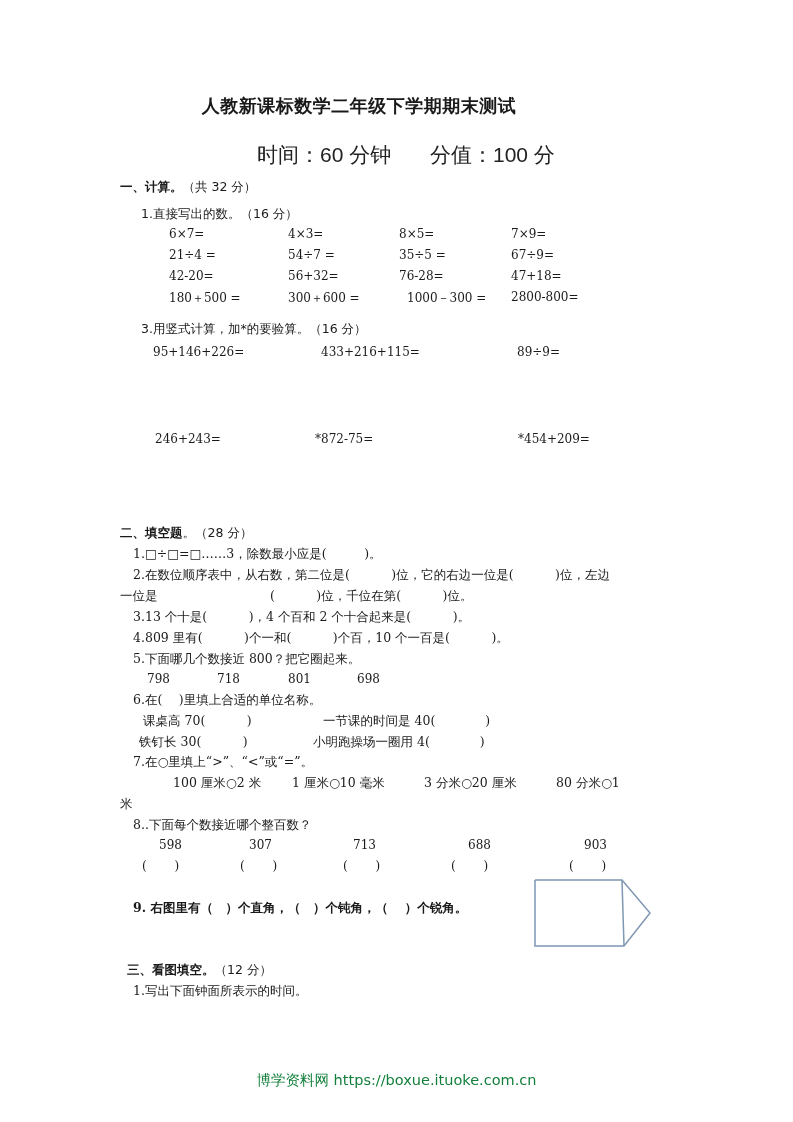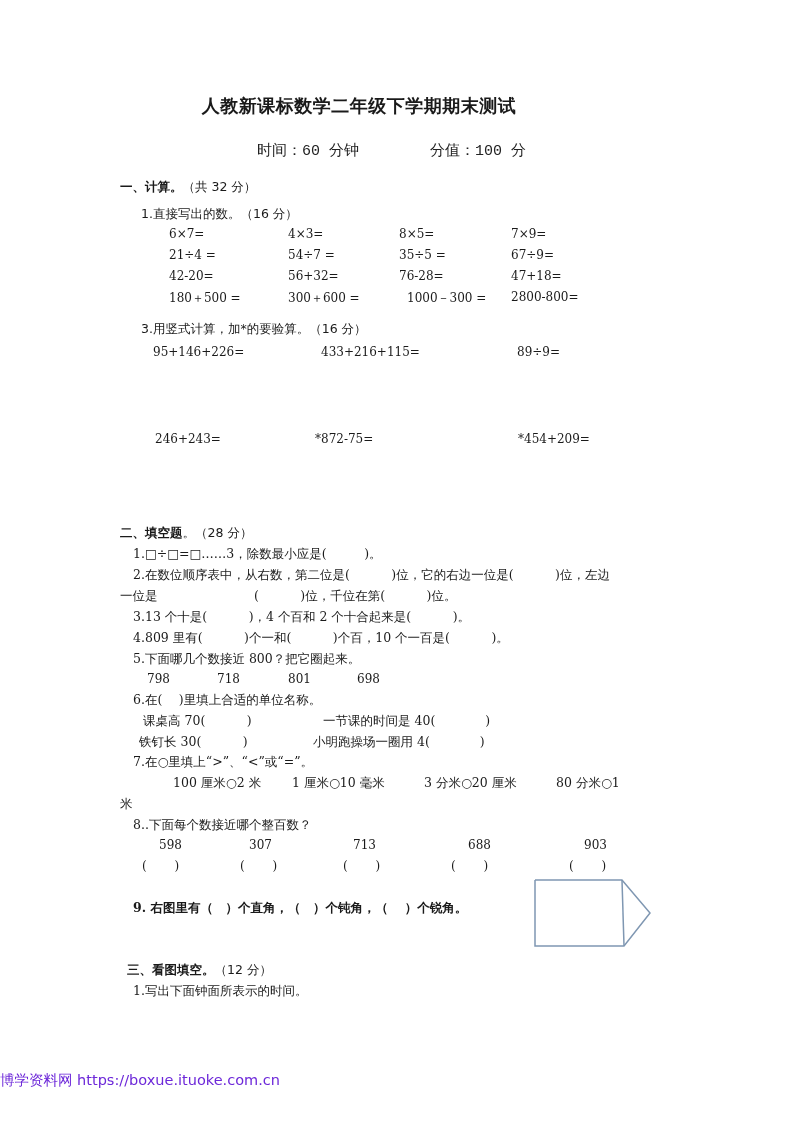--- a/index.html
+++ b/index.html
@@ -1,28 +1,28 @@
 <!DOCTYPE html>
 <html><head>
 <meta charset="utf-8">
 <style>
   html, body { margin:0; padding:0; background:#ffffff; }
   body { width:793px; height:1122px; position:relative; overflow:hidden;
          font-family:"DejaVu Serif", "Liberation Serif", serif; color:#1a1a1a; }
   .abs { position:absolute; white-space:nowrap; }
   .title { left:0; width:718px; top:94px; text-align:center; font-family:Liberation Serif, serif;
            font-weight:bold; font-size:18px; letter-spacing:0.5px; }
-  .subtitle { top:141px; font-family:Liberation Mono, monospace; font-size:15px; color:#222; }
+  .subtitle { top:141px; font-family:Liberation Sans, sans-serif; font-size:21px; color:#222; }
   .sec { font-family:"DejaVu Sans","Liberation Sans",sans-serif; font-size:12.5px; }
   .sec b { font-weight:bold; }
   .q { font-size:12.5px; }
   .qs { font-family:"DejaVu Sans","Liberation Sans",sans-serif; font-size:12.5px; }
   .m { font-size:12px; }
-  .footer { left:0; width:793px; top:1071px; text-align:left; font-family:"DejaVu Sans","Liberation Sans",sans-serif;
-            font-size:14.5px; color:#6d28d9; }
+  .footer { left:0; width:793px; top:1071px; text-align:center; font-family:"DejaVu Sans","Liberation Sans",sans-serif;
+            font-size:14.5px; color:#15803d; }
   svg { position:absolute; }
 </style>
 </head>
 <body>
 
 <div class="abs title">人教新课标数学二年级下学期期末测试</div>
 <div class="abs subtitle" style="left:257px;">时间：60 分钟</div>
 <div class="abs subtitle" style="left:430px;">分值：100 分</div>
 
 <div class="abs sec" style="left:120px; top:179px;">
@@ -59,21 +59,21 @@
 <div class="abs m" style="left:155px; top:432px;">246+243=</div>
 <div class="abs m" style="left:315px; top:432px;">*872-75=</div>
 <div class="abs m" style="left:518px; top:432px;">*454+209=</div>
 
 <div class="abs sec" style="left:120px; top:525px;">
   <b>二、填空题</b><span>。（28 分）</span>
 </div>
 <div class="abs q" style="left:133px; top:546px;">1.□÷□=□……3，除数最小应是(　　　)。</div>
 <div class="abs q" style="left:133px; top:567px;">2.在数位顺序表中，从右数，第二位是(　　　 )位，它的右边一位是(　　　 )位，左边</div>
 <div class="abs q" style="left:120px; top:588px;">一位是</div>
-<div class="abs q" style="left:254px; top:588px;">(　　　 )位，千位在第(　　　 )位。</div>
+<div class="abs q" style="left:270px; top:588px;">(　　　 )位，千位在第(　　　 )位。</div>
 <div class="abs q" style="left:133px; top:609px;">3.13 个十是(　　　 )，4 个百和 2 个十合起来是(　　　 )。</div>
 <div class="abs q" style="left:133px; top:630px;">4.809 里有(　　　 )个一和(　　　 )个百，10 个一百是(　　　 )。</div>
 <div class="abs q" style="left:133px; top:651px;">5.下面哪几个数接近 800？把它圈起来。</div>
 <div class="abs m" style="left:147px; top:672px;">798</div>
 <div class="abs m" style="left:217px; top:672px;">718</div>
 <div class="abs m" style="left:288px; top:672px;">801</div>
 <div class="abs m" style="left:357px; top:672px;">698</div>
 
 <div class="abs q" style="left:133px; top:692px;">6.在(　 )里填上合适的单位名称。</div>
 <div class="abs q" style="left:143px; top:713px;">课桌高 70(　　　 )</div>

